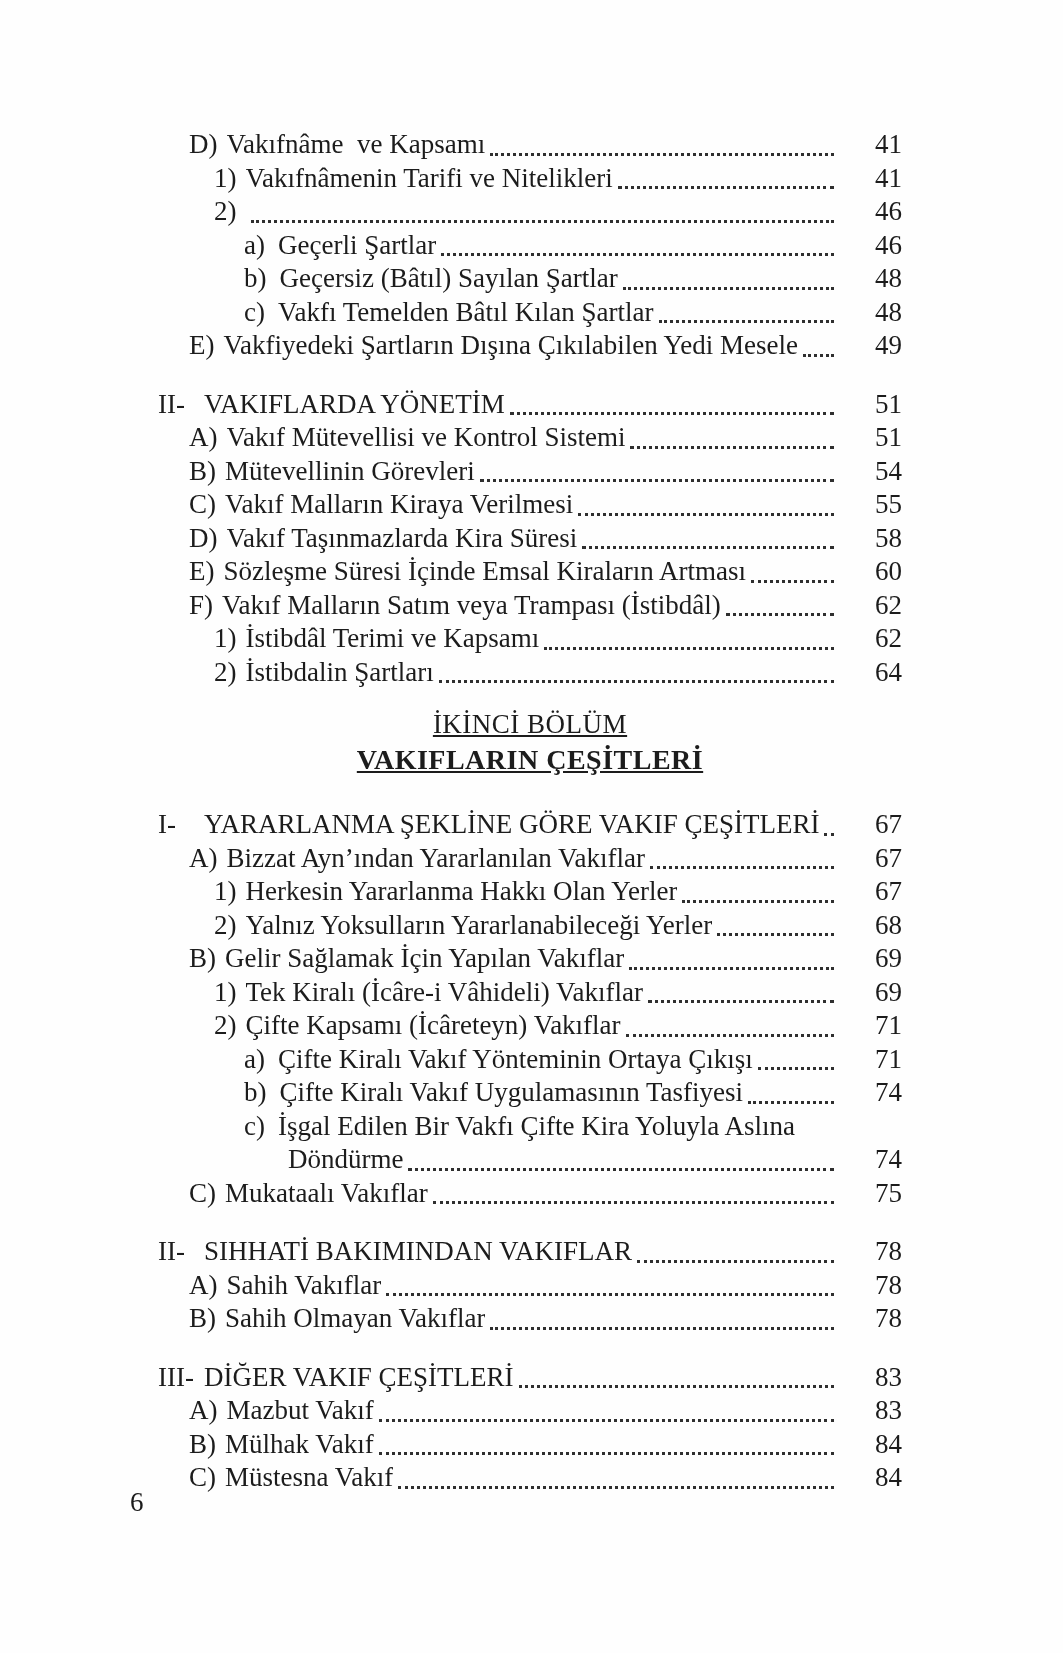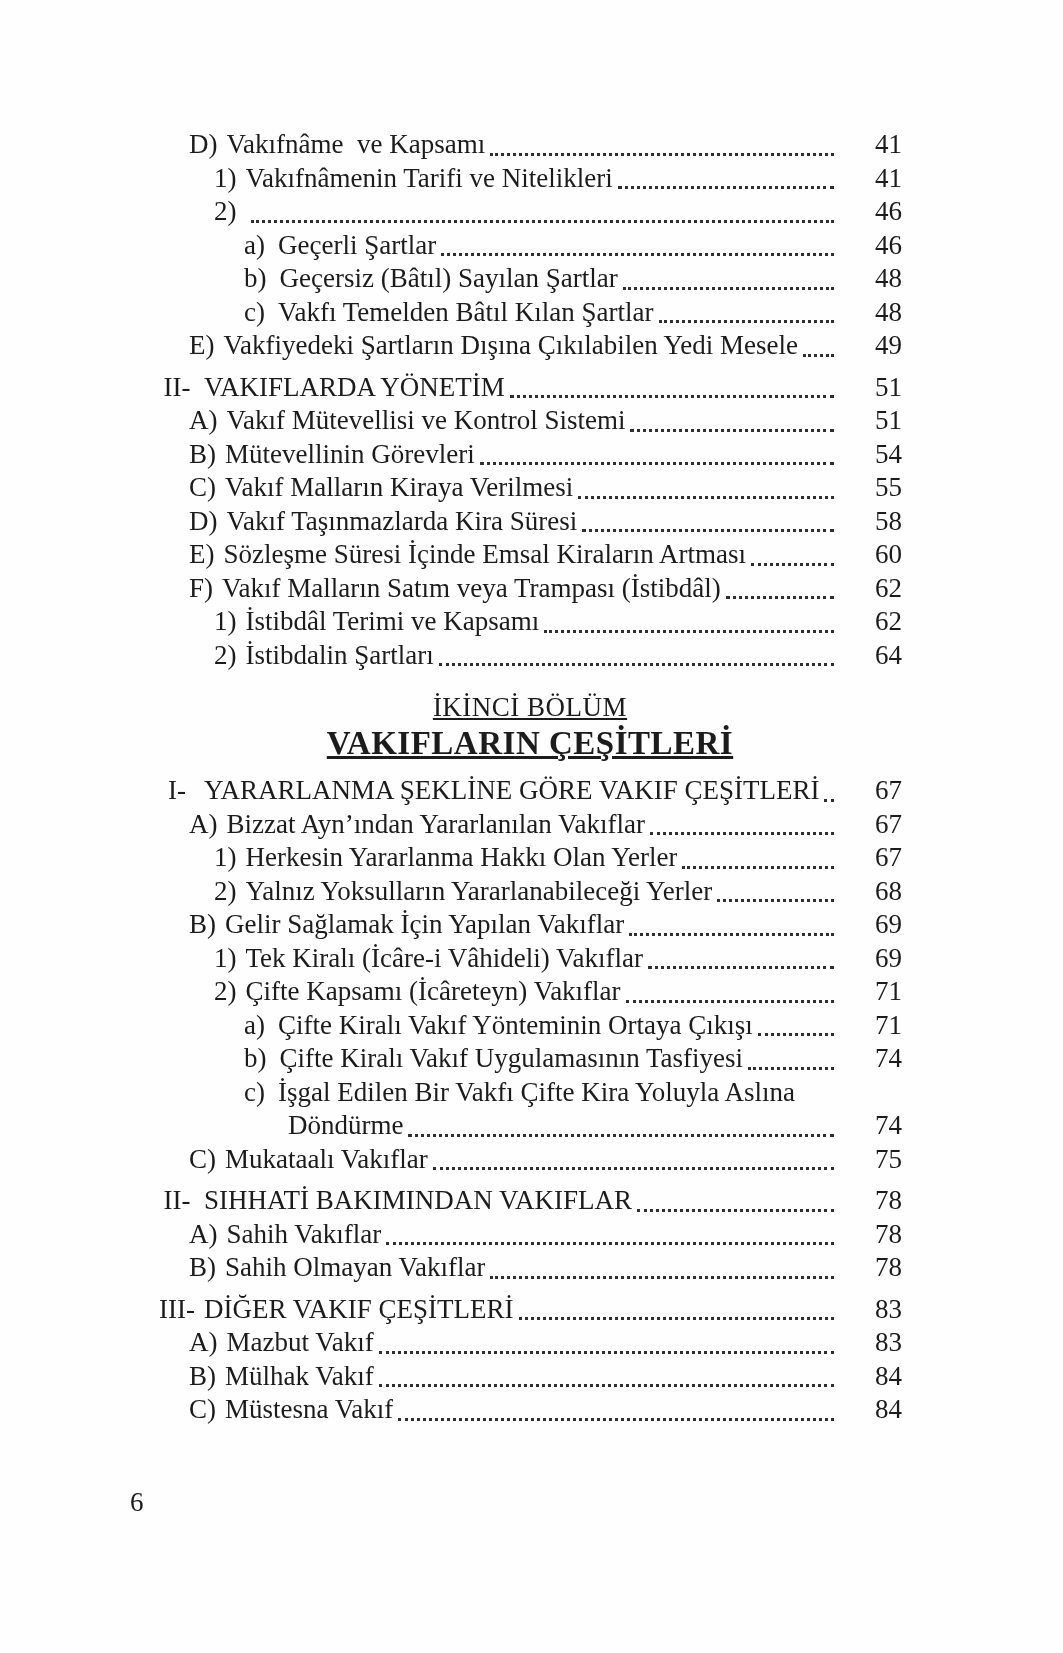--- a/index.html
+++ b/index.html
@@ -23,21 +23,21 @@
     width: 744px;
     font-size: 27px;
   }
   .toc-row {
     display: flex;
     align-items: baseline;
     line-height: 33.5px;
     white-space: pre;
   }
   .toc-row .marker { flex: 0 0 auto; margin-right: 9px; }
-  .lvl0 .marker { min-width: 38px; text-align: center; margin-right: 8px; }
+  .lvl0 .marker { min-width: 38px; text-align: left; margin-right: 8px; margin-top: 17px; }
   .lvl1 { padding-left: 31px; }
   .lvl2 { padding-left: 56px; }
   .lvl3 { padding-left: 86px; }
   .lvl3 .marker { margin-right: 13px; }
   .lvlcont { padding-left: 130px; }
   .gap { margin-top: 8px; }
   .label { flex: 0 1 auto; overflow: hidden; }
   .dots {
     flex: 1 1 auto;
     min-width: 10px;
@@ -51,21 +51,21 @@
     text-align: center;
     line-height: 34px;
     margin-top: 18px;
     letter-spacing: 0.5px;
     text-decoration: underline;
   }
   .toc-heading.bold {
     font-weight: bold;
     margin-top: 2px;
     margin-bottom: 14px;
-    font-size: 33px;
+    font-size: 28px;
   }
   .folio {
     position: absolute;
     left: 130px;
     top: 1486px;
     font-size: 27px;
     line-height: 33px;
   }
 </style>
 </head>

